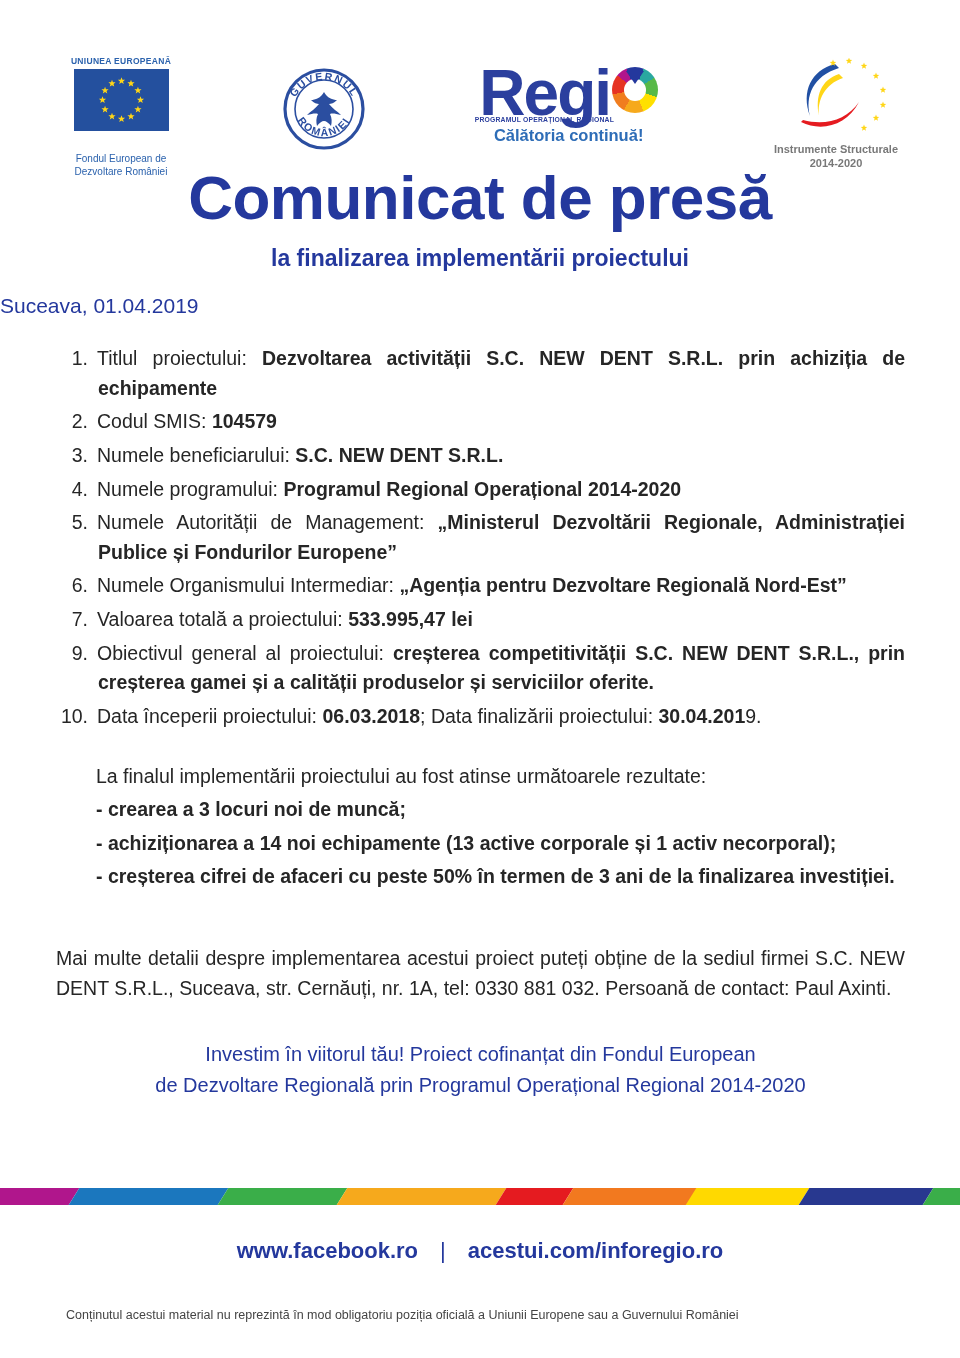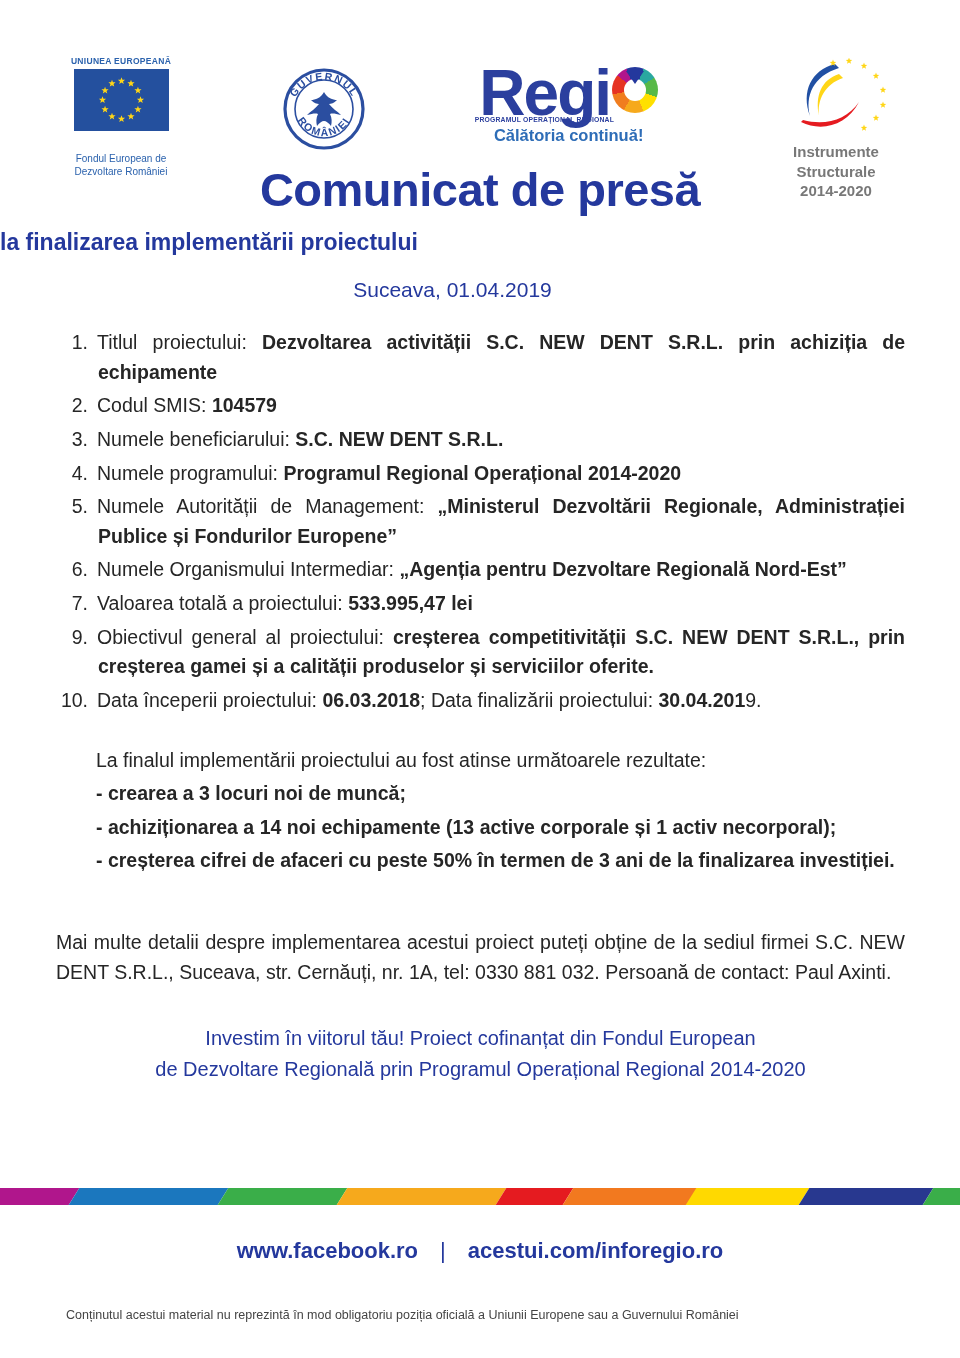--- a/index.html
+++ b/index.html
@@ -35,26 +35,26 @@
     content:""; position:absolute; inset:12px; background:#fff; border-radius:50%;
   }
   .regio-o .tri {
     position:absolute; left:50%; top:4px; transform:translateX(-50%); z-index:2;
     width:0; height:0; border-left:9px solid transparent; border-right:9px solid transparent;
     border-top:13px solid #24389d;
   }
   .regio-small { font-size:6.8px; font-weight:bold; color:#2b3f9e; text-align:left; margin:-4px 0 0 6px; letter-spacing:.2px; }
   .regio-tagline { font-size:16.5px; font-weight:bold; color:#2e6db7; margin-top:3px; }
   .is-logo { width:128px; text-align:center; margin-top:2px; }
-  .is-label { font-size:15px; font-weight:bold; color:#787878; line-height:1.3; margin-top:2px; }
-
-  
-  .title { text-align:center; font-size:47px; font-weight:bold; color:#24389d; margin-top:22px; letter-spacing:-.5px; }
-  .subtitle { font-size:23px; font-weight:bold; color:#24389d; margin-top:12px; }
-  .dateline { text-align:center; font-size:21px; color:#24389d; margin:22px 55px 0 0; }
+  .is-label { font-size:11px; font-weight:bold; color:#787878; line-height:1.3; margin-top:2px; }
+
+  
+  .title { text-align:center; font-size:62px; font-weight:bold; color:#24389d; margin-top:22px; letter-spacing:-.5px; }
+  .subtitle { text-align:center; font-size:23px; font-weight:bold; color:#24389d; margin-top:12px; }
+  .dateline { text-align:left; font-size:21px; color:#24389d; margin:22px 55px 0 0; }
 
   
   .content { margin:0 55px 0 56px; font-size:19.5px; line-height:1.52; }
   .list { margin-top:26px; }
   .li { padding-left:42px; text-indent:-42px; text-align:justify; margin-bottom:4px; }
   .num { display:inline-block; width:32px; text-align:right; margin-right:9px; text-indent:0; }
   .b { font-weight:bold; }
 
   .results { margin-top:30px; }
   .results p, .results .bullet { margin:0 0 4px 0; text-indent:40px; text-align:justify; }

